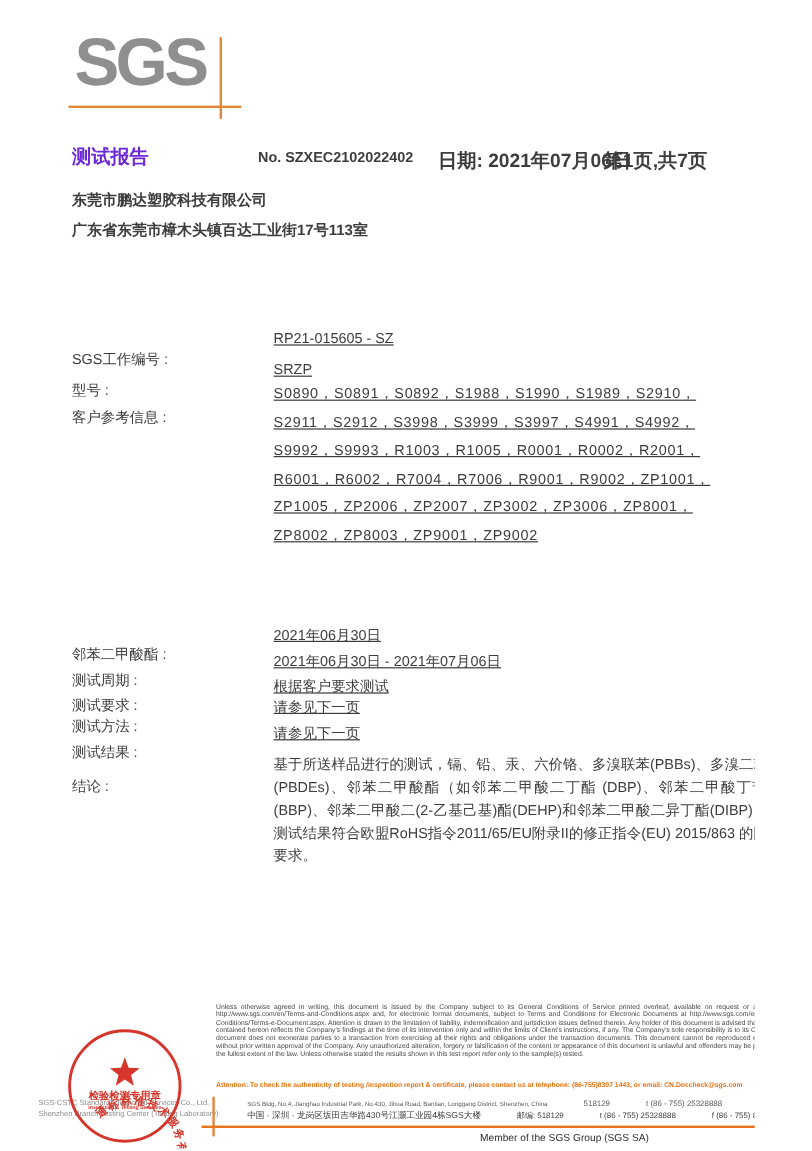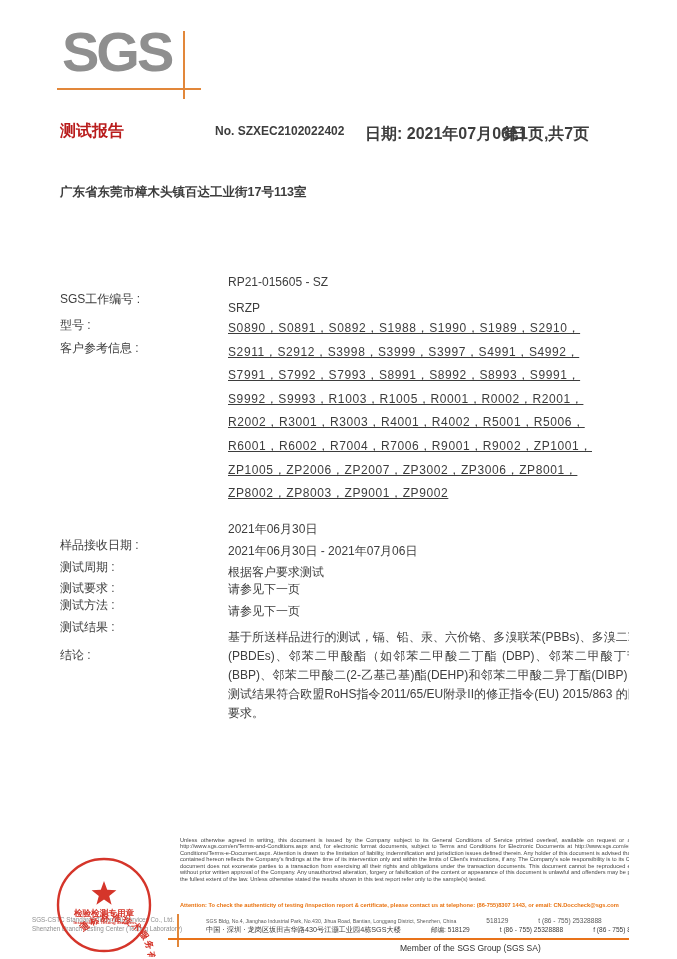--- a/index.html
+++ b/index.html
@@ -5,32 +5,32 @@
   html,body{margin:0;padding:0;background:#ffffff;}
   body{font-family:"Liberation Sans","DejaVu Sans",sans-serif;color:#3d3d3d;}
   #page{position:relative;width:629px;height:959px;background:#ffffff;overflow:hidden;}
 
   
   .logo-text{position:absolute;left:62px;top:24px;font-size:56px;font-weight:bold;color:#8f8f8f;letter-spacing:-3px;line-height:1;}
   .logo-hline{position:absolute;left:57px;top:88px;width:144px;height:2px;background:#e2873a;}
   .logo-vline{position:absolute;left:183px;top:31px;width:2px;height:68px;background:#e2873a;}
 
   
-  .title{position:absolute;left:60px;top:121px;font-size:16px;font-weight:bold;color:#b91c1c;}
+  .title{position:absolute;left:60px;top:121px;font-size:16px;font-weight:bold;color:#6d28d9;}
   .hno{position:absolute;left:215px;top:124px;font-size:12px;font-weight:bold;}
   .hdate{position:absolute;left:365px;top:124px;font-size:16px;font-weight:bold;}
   .hpage{position:absolute;left:503px;top:124px;font-size:16px;font-weight:bold;}
 
   .company{position:absolute;left:60px;top:159px;font-size:12.5px;font-weight:bold;}
   .caddr{position:absolute;left:60px;top:184px;font-size:12.5px;font-weight:bold;}
 
   .intro{position:absolute;left:60px;top:249px;font-size:12.5px;font-weight:bold;}
 
   .flabel{position:absolute;left:60px;font-size:12px;margin-top:16px;}
-  .fvalue{position:absolute;left:228px;font-size:12px;}
+  .fvalue{position:absolute;left:228px;font-size:12px;text-decoration:underline;}
   .reflines{position:absolute;left:228px;top:317px;font-size:12px;line-height:23.6px;letter-spacing:0.6px;text-decoration:underline;}
   .conclusion{position:absolute;left:228px;top:628px;width:424px;font-size:12px;line-height:19px;text-align:justify;}
 
   
   .lab-en{position:absolute;left:32px;top:916px;width:160px;font-size:6.3px;line-height:8.5px;color:#8f8f8f;}
   .legal{position:absolute;left:180px;top:837px;width:482px;font-size:5.7px;line-height:6.45px;color:#474747;text-align:justify;}
   .attention{position:absolute;left:180px;top:902px;width:482px;font-size:5.7px;line-height:6.4px;color:#e8720f;font-weight:bold;}
   .addr-en{position:absolute;left:182px;top:917px;width:480px;font-size:5.2px;color:#5a5a5a;white-space:nowrap;}
   .addr-cn{position:absolute;left:182px;top:925px;width:480px;font-size:7.2px;color:#3d3d3d;white-space:nowrap;}
   .addr-en .lg,.addr-cn .lg{font-size:6.6px;}
@@ -48,42 +48,41 @@
 
   <div class="logo-text">SGS</div>
   <div class="logo-hline"></div>
   <div class="logo-vline"></div>
 
   <div class="title">测试报告</div>
   <div class="hno">No. SZXEC2102022402</div>
   <div class="hdate">日期: 2021年07月06日</div>
   <div class="hpage">第1页,共7页</div>
 
+  <div class="company">东莞市鹏达塑胶科技有限公司</div>
   <div class="caddr">广东省东莞市樟木头镇百达工业街17号113室</div>
 
 
   <div class="flabel" style="top:275px">SGS工作编号 :</div>
   <div class="fvalue" style="top:275px">RP21-015605 - SZ</div>
 
   <div class="flabel" style="top:301px">型号 :</div>
   <div class="fvalue" style="top:301px">SRZP</div>
 
   <div class="flabel" style="top:324px">客户参考信息 :</div>
   <div class="reflines">
     <div>S0890，S0891，S0892，S1988，S1990，S1989，S2910，</div>
     <div>S2911，S2912，S3998，S3999，S3997，S4991，S4992，</div>
-    <div>S7991，S7992，S7993，S8991，S8992，S8993，S9991，</div>
     <div>S9992，S9993，R1003，R1005，R0001，R0002，R2001，</div>
-    <div>R2002，R3001，R3003，R4001，R4002，R5001，R5006，</div>
     <div>R6001，R6002，R7004，R7006，R9001，R9002，ZP1001，</div>
     <div>ZP1005，ZP2006，ZP2007，ZP3002，ZP3006，ZP8001，</div>
     <div>ZP8002，ZP8003，ZP9001，ZP9002</div>
   </div>
 
-  <div class="flabel" style="top:521px">样品接收日期 :</div>
+  <div class="flabel" style="top:521px">邻苯二甲酸酯 :</div>
   <div class="fvalue" style="top:521px">2021年06月30日</div>
 
   <div class="flabel" style="top:543px">测试周期 :</div>
   <div class="fvalue" style="top:543px">2021年06月30日 - 2021年07月06日</div>
 
   <div class="flabel" style="top:564px">测试要求 :</div>
   <div class="fvalue" style="top:564px">根据客户要求测试</div>
 
   <div class="flabel" style="top:581px">测试方法 :</div>
   <div class="fvalue" style="top:581px">请参见下一页</div>

